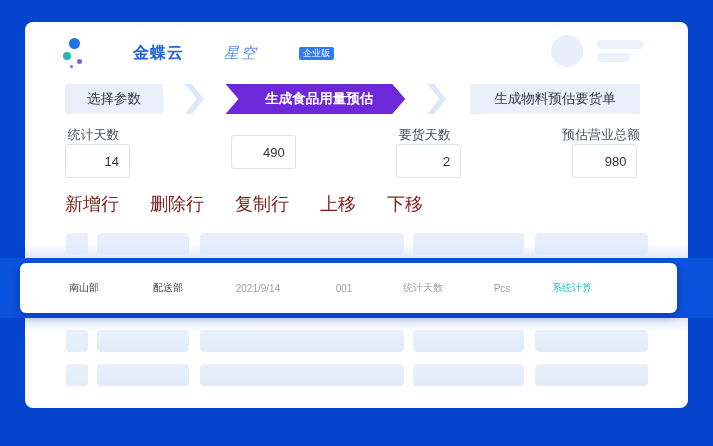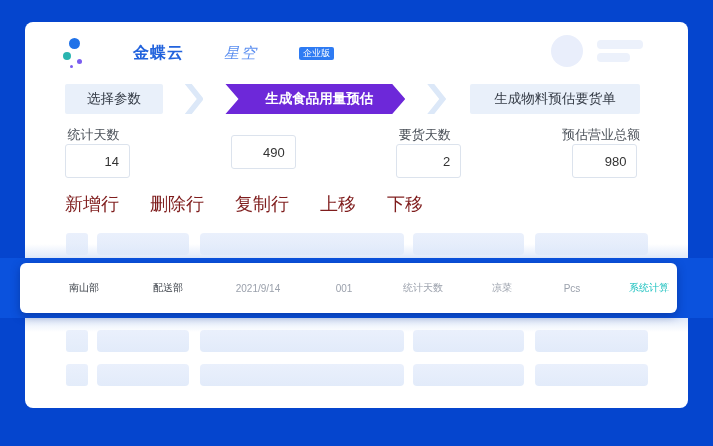--- a/index.html
+++ b/index.html
@@ -182,18 +182,17 @@
   </div>
 
   <div class="stripe"></div>
 
   <div class="focus-card">
     <span class="cell cell-dark">南山部</span>
     <span class="cell cell-dark">配送部</span>
     <span class="cell cell-muted">2021/9/14</span>
     <span class="cell cell-muted">001</span>
     <span class="cell cell-muted">统计天数</span>
-    <span class="cell cell-muted">凉菜</span>
     <span class="cell cell-muted">Pcs</span>
     <span class="cell cell-accent">系统计算</span>
   </div>
 
 </div>
 
 </body></html>

